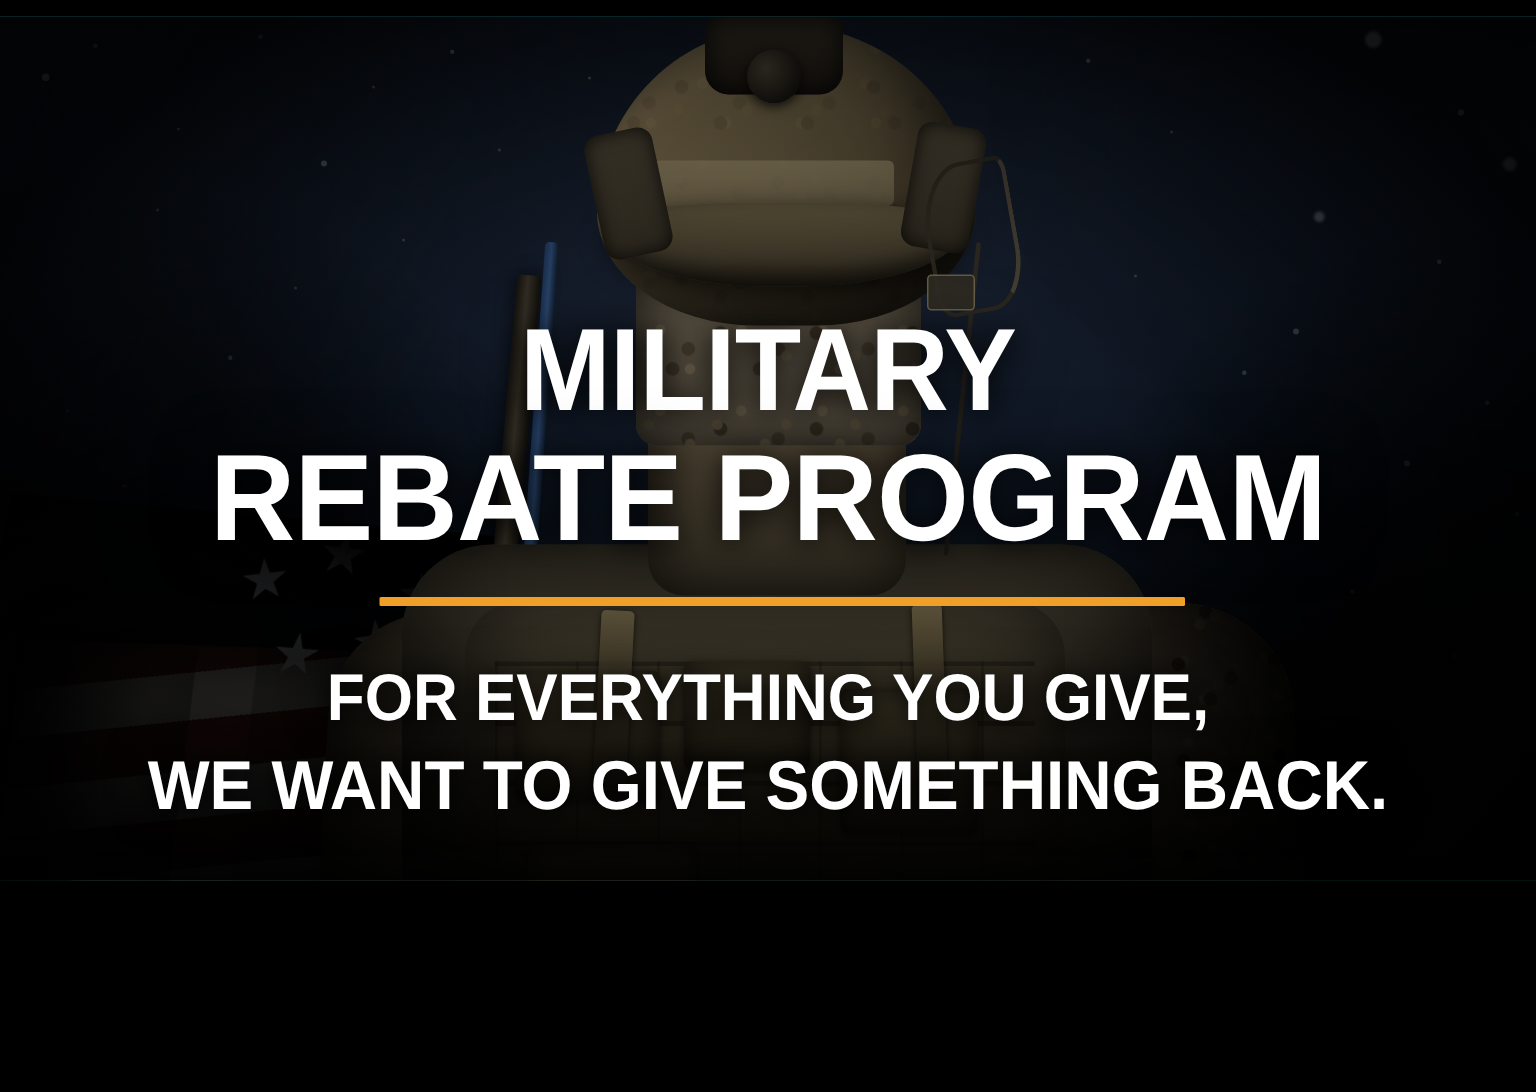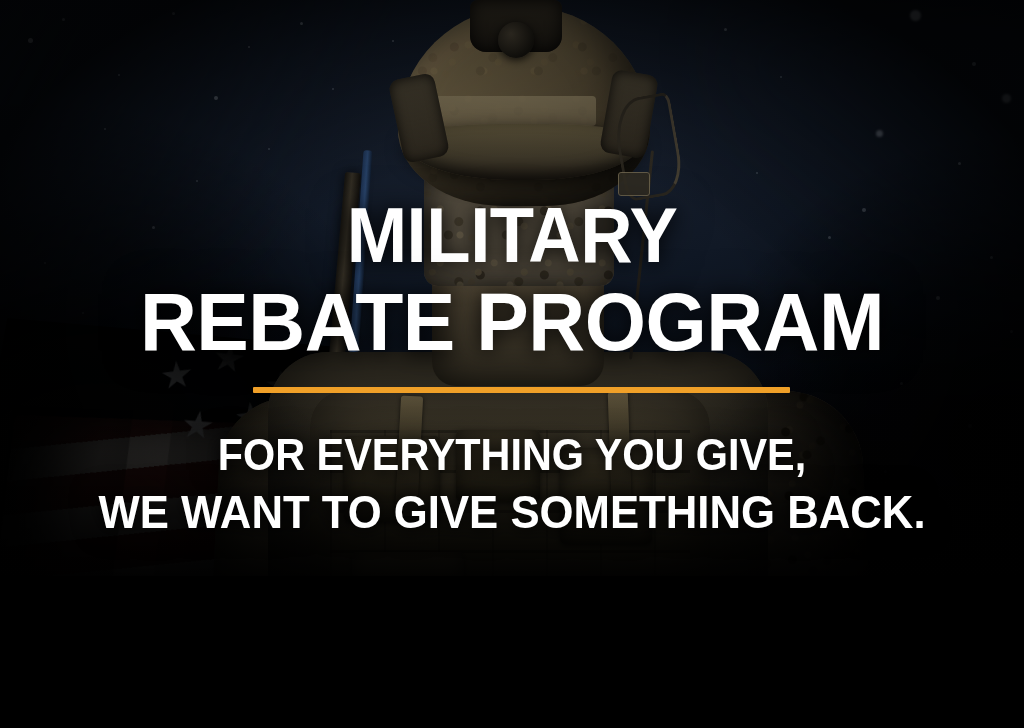--- a/index.html
+++ b/index.html
@@ -11,20 +11,21 @@
   body {
     font-family: "Liberation Sans", sans-serif;
   }
 
   .banner {
     position: relative;
     width: 1024px;
     height: 576px;
     overflow: hidden;
     background: #0f766e;
+    margin-top: 11px;
   }
 
   
   .sky {
     position: absolute;
     inset: 0;
     background:
       radial-gradient(ellipse 70% 55% at 52% 26%, #18202e 0%, #111926 40%, #0a111c 70%, #05080e 100%),
       linear-gradient(160deg, #0e1624 0%, #0c1421 45%, #060a12 100%);
   }

